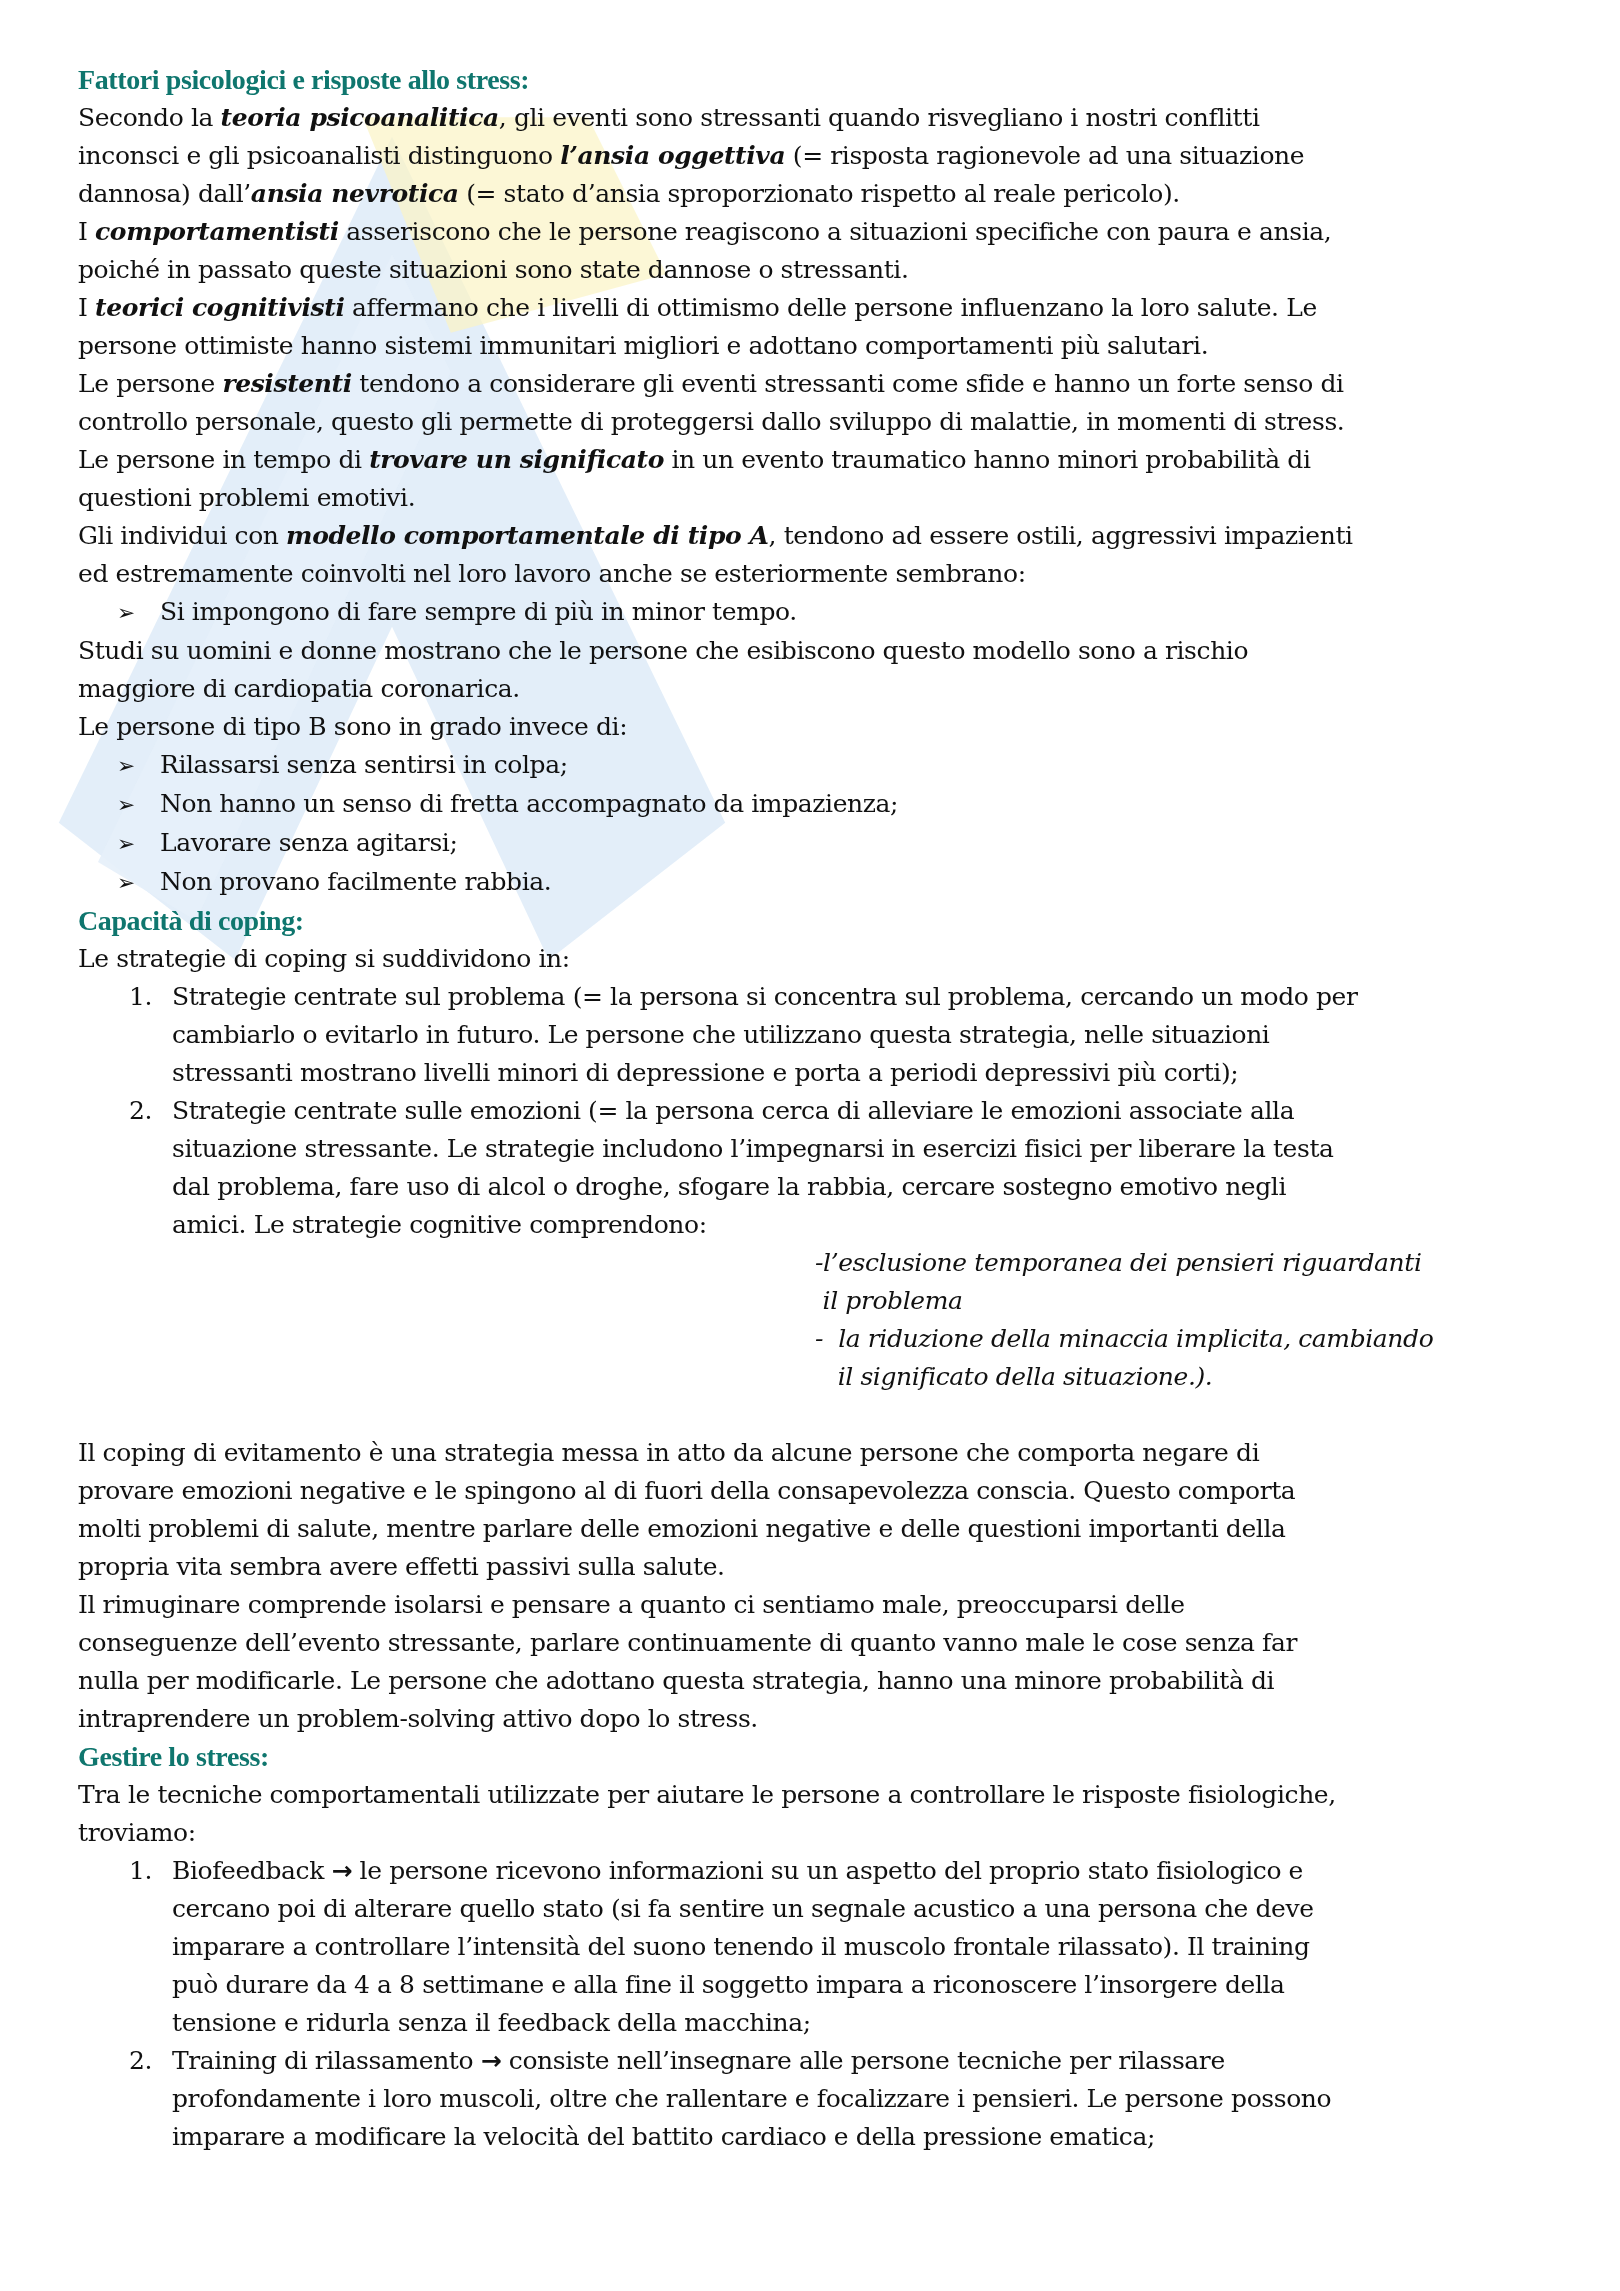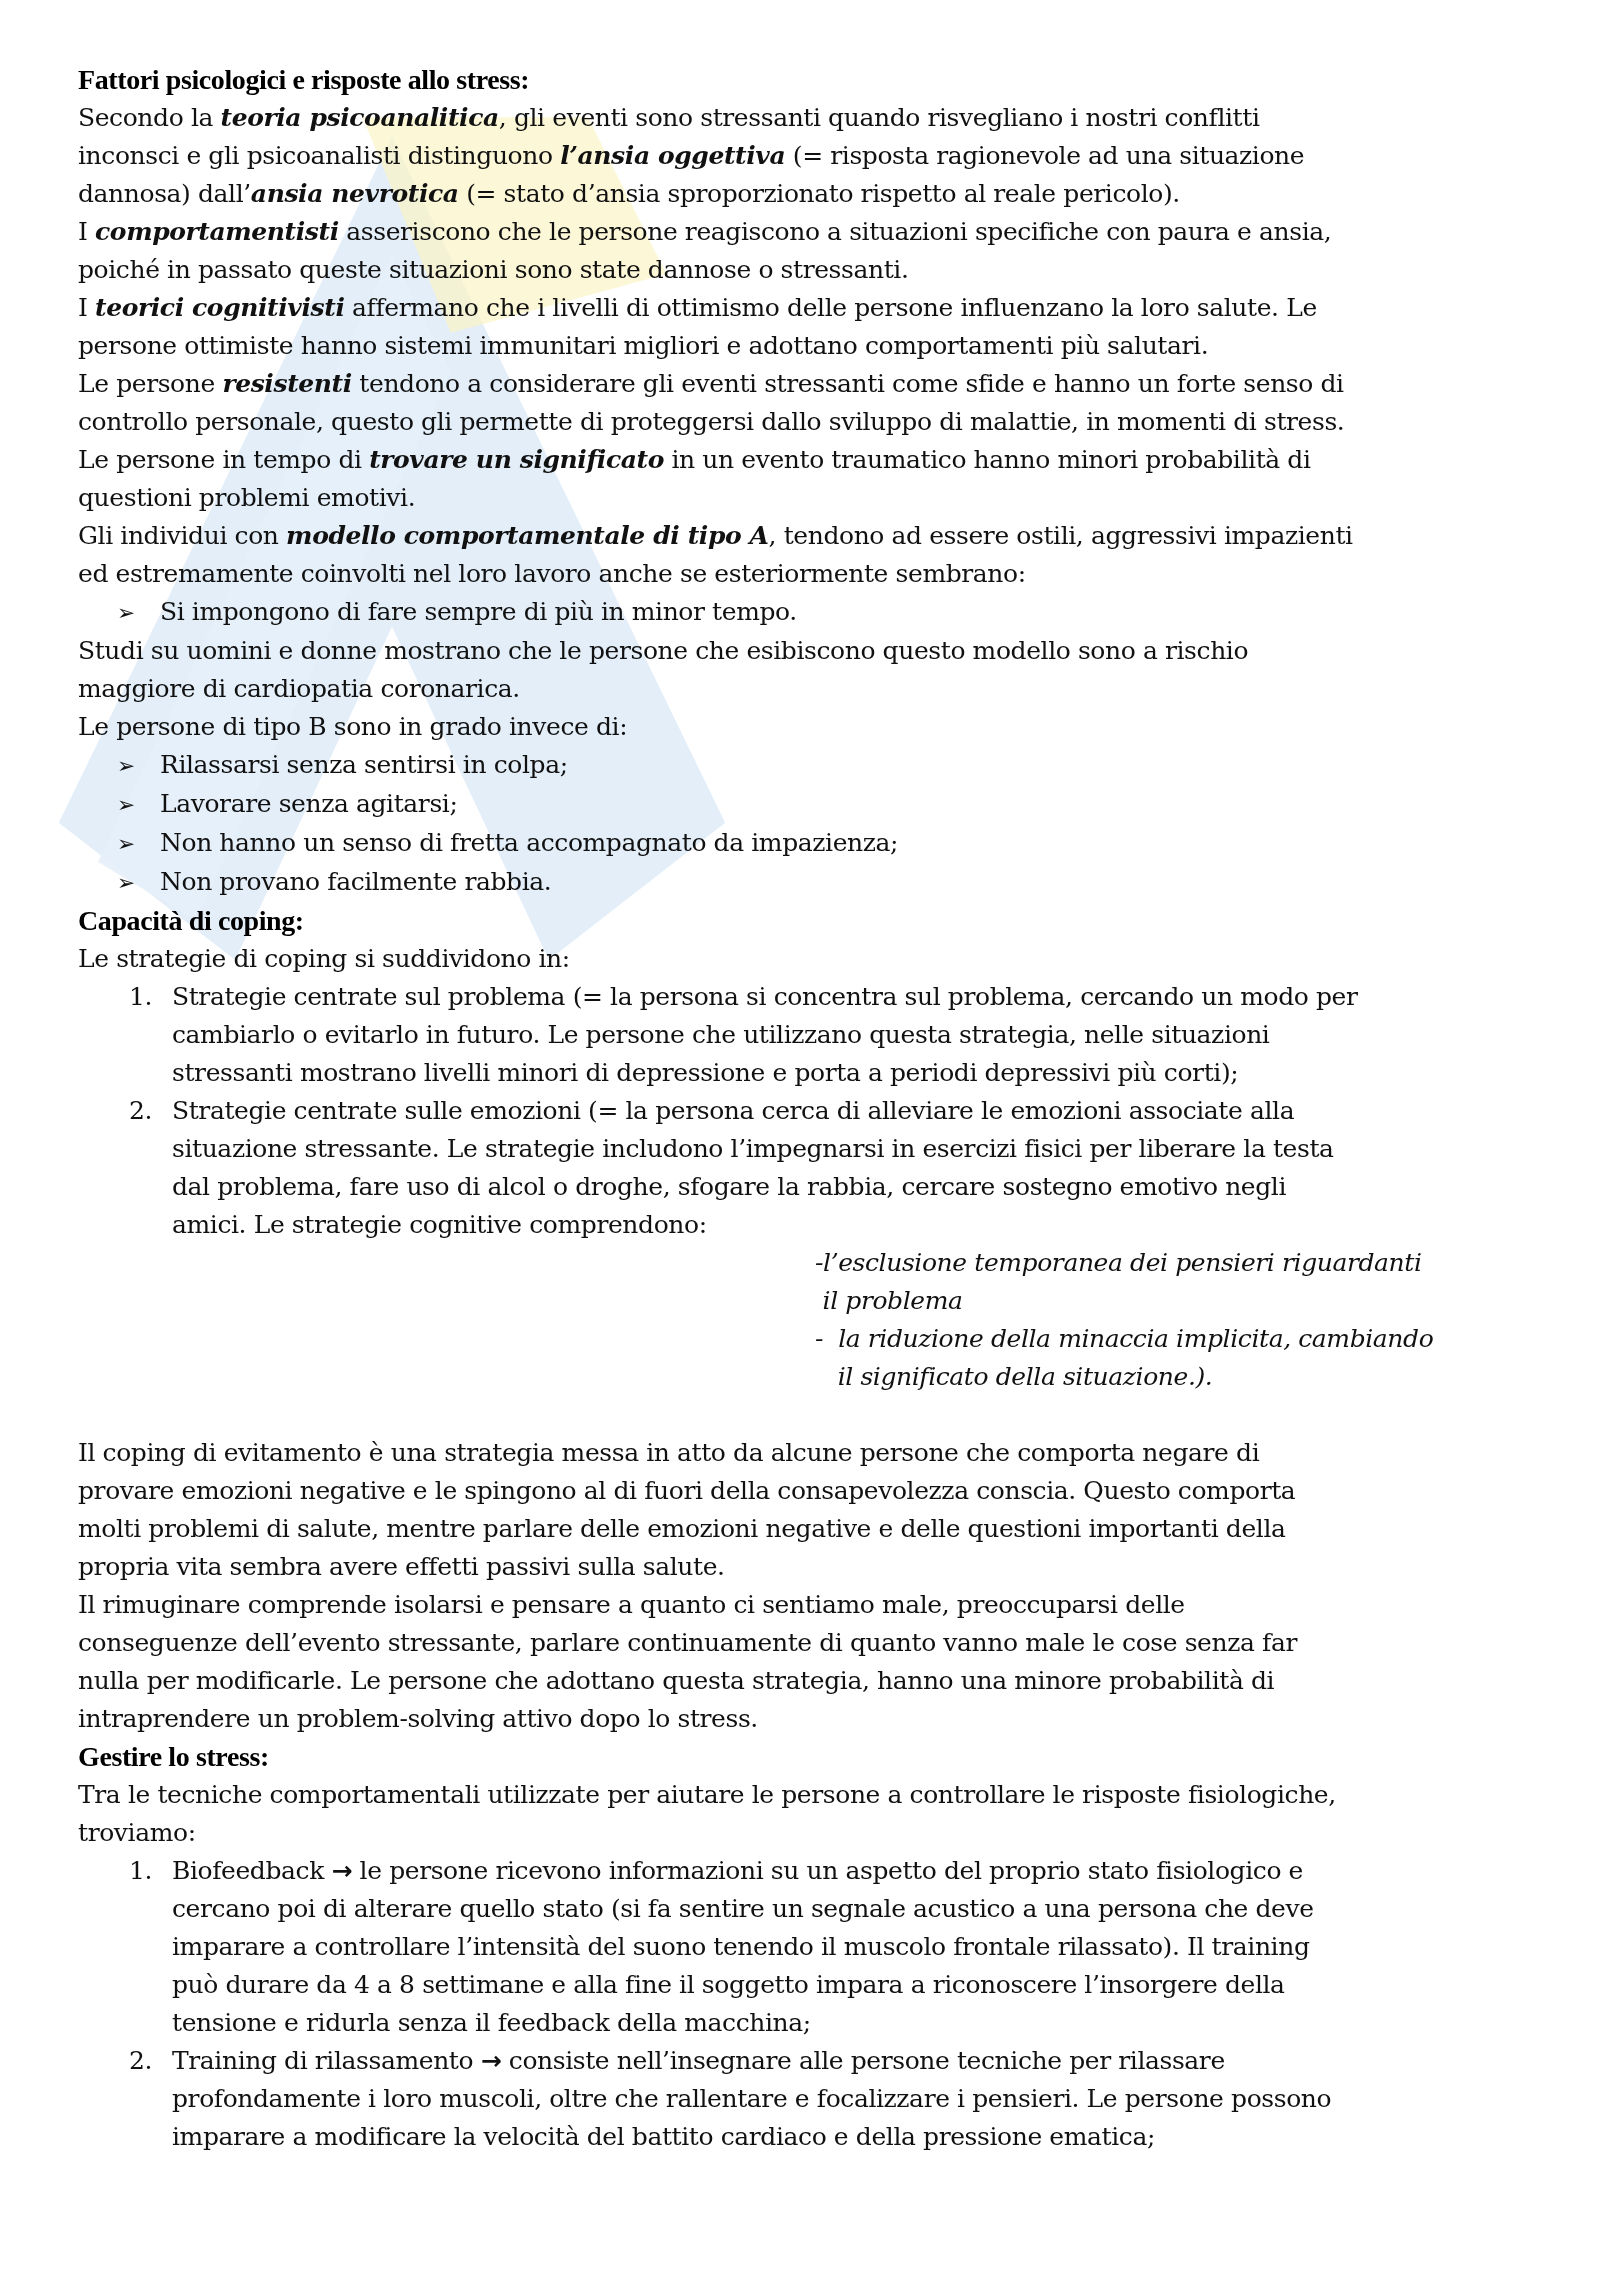--- a/index.html
+++ b/index.html
@@ -1,20 +1,20 @@
 <!DOCTYPE html>
 <html><head>
 <meta charset="utf-8">
 <style>
   html, body { margin: 0; padding: 0; background: #ffffff; }
   body { width: 1620px; height: 2292px; position: relative; overflow: hidden;
          font-family: "DejaVu Serif", "Liberation Serif", serif; color: #111; }
   .watermark { position: absolute; left: 39px; top: 78px; width: 706px; height: 882px; pointer-events: none; }
   .page { position: absolute; left: 78px; top: 61px; width: 1470px; font-size: 25px; line-height: 38px; letter-spacing: -0.4px; }
-  .h { color: #000000; font-weight: bold; font-family: "Liberation Serif", serif; font-size: 28px; }
+  .h { color: #0f766e; font-weight: bold; font-family: "Liberation Serif", serif; font-size: 28px; }
   .line { white-space: nowrap; }
   .bi { font-weight: bold; font-style: italic; }
   .bullet { padding-left: 39px; }
   .bullet .mk { display: inline-block; width: 43px; font-family: "DejaVu Sans", sans-serif; font-size: 21.6px; }
   .num { padding-left: 51px; position: relative; }
   .num .n { display: inline-block; width: 43px; }
   .cont { padding-left: 94px; }
   .dash { padding-left: 737px; font-style: italic; }
   .gap { height: 38px; }
   .arrow { font-family: "DejaVu Sans", sans-serif; font-weight: bold; }
@@ -51,22 +51,22 @@
   <div>
     <div class="line bullet"><span class="mk">➢</span><span>Si impongono di fare sempre di più in minor tempo.</span></div>
   </div>
 
   <div class="line">Studi su uomini e donne mostrano che le persone che esibiscono questo modello sono a rischio</div>
   <div class="line">maggiore di cardiopatia coronarica.</div>
   <div class="line">Le persone di tipo B sono in grado invece di:</div>
 
   <div>
     <div class="line bullet"><span class="mk">➢</span><span>Rilassarsi senza sentirsi in colpa;</span></div>
+    <div class="line bullet"><span class="mk">➢</span><span>Non hanno un senso di fretta accompagnato da impazienza;</span></div>
     <div class="line bullet"><span class="mk">➢</span><span>Lavorare senza agitarsi;</span></div>
-    <div class="line bullet"><span class="mk">➢</span><span>Non hanno un senso di fretta accompagnato da impazienza;</span></div>
     <div class="line bullet"><span class="mk">➢</span><span>Non provano facilmente rabbia.</span></div>
   </div>
 
   <div class="line h">Capacità di coping:</div>
   <div class="line">Le strategie di coping si suddividono in:</div>
 
   <div>
     <div class="line num"><span class="n">1.</span><span>Strategie centrate sul problema (= la persona si concentra sul problema, cercando un modo per</span></div>
     <div class="line cont">cambiarlo o evitarlo in futuro. Le persone che utilizzano questa strategia, nelle situazioni</div>
     <div class="line cont">stressanti mostrano livelli minori di depressione e porta a periodi depressivi più corti);</div>

